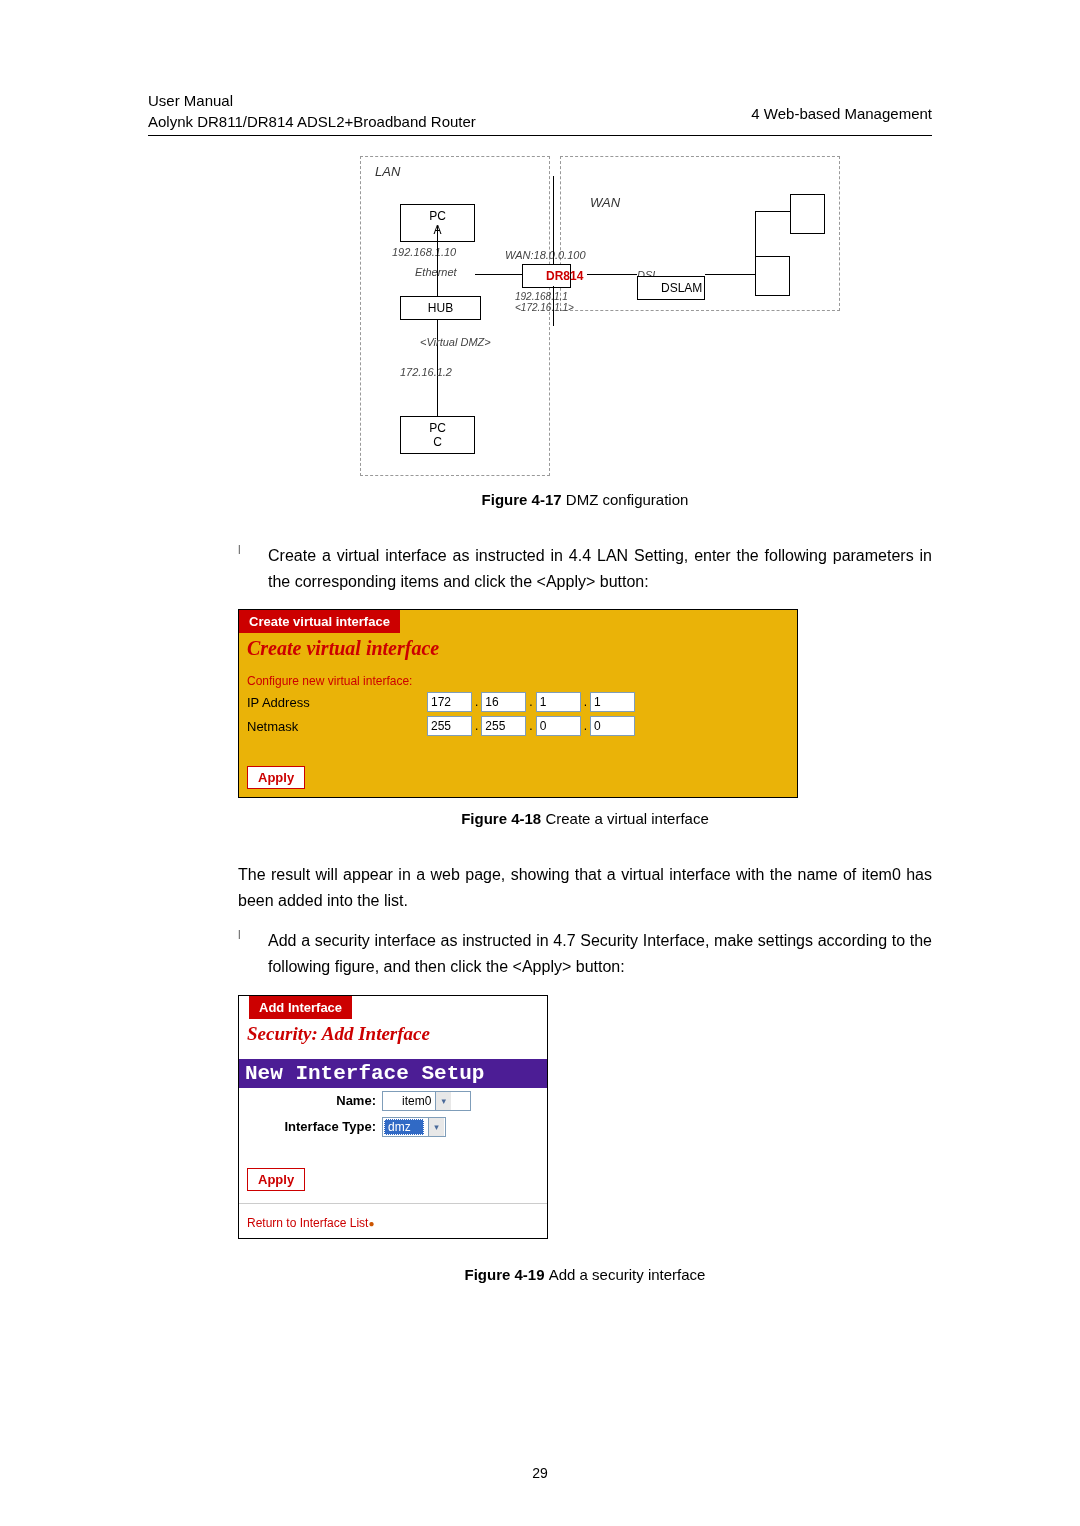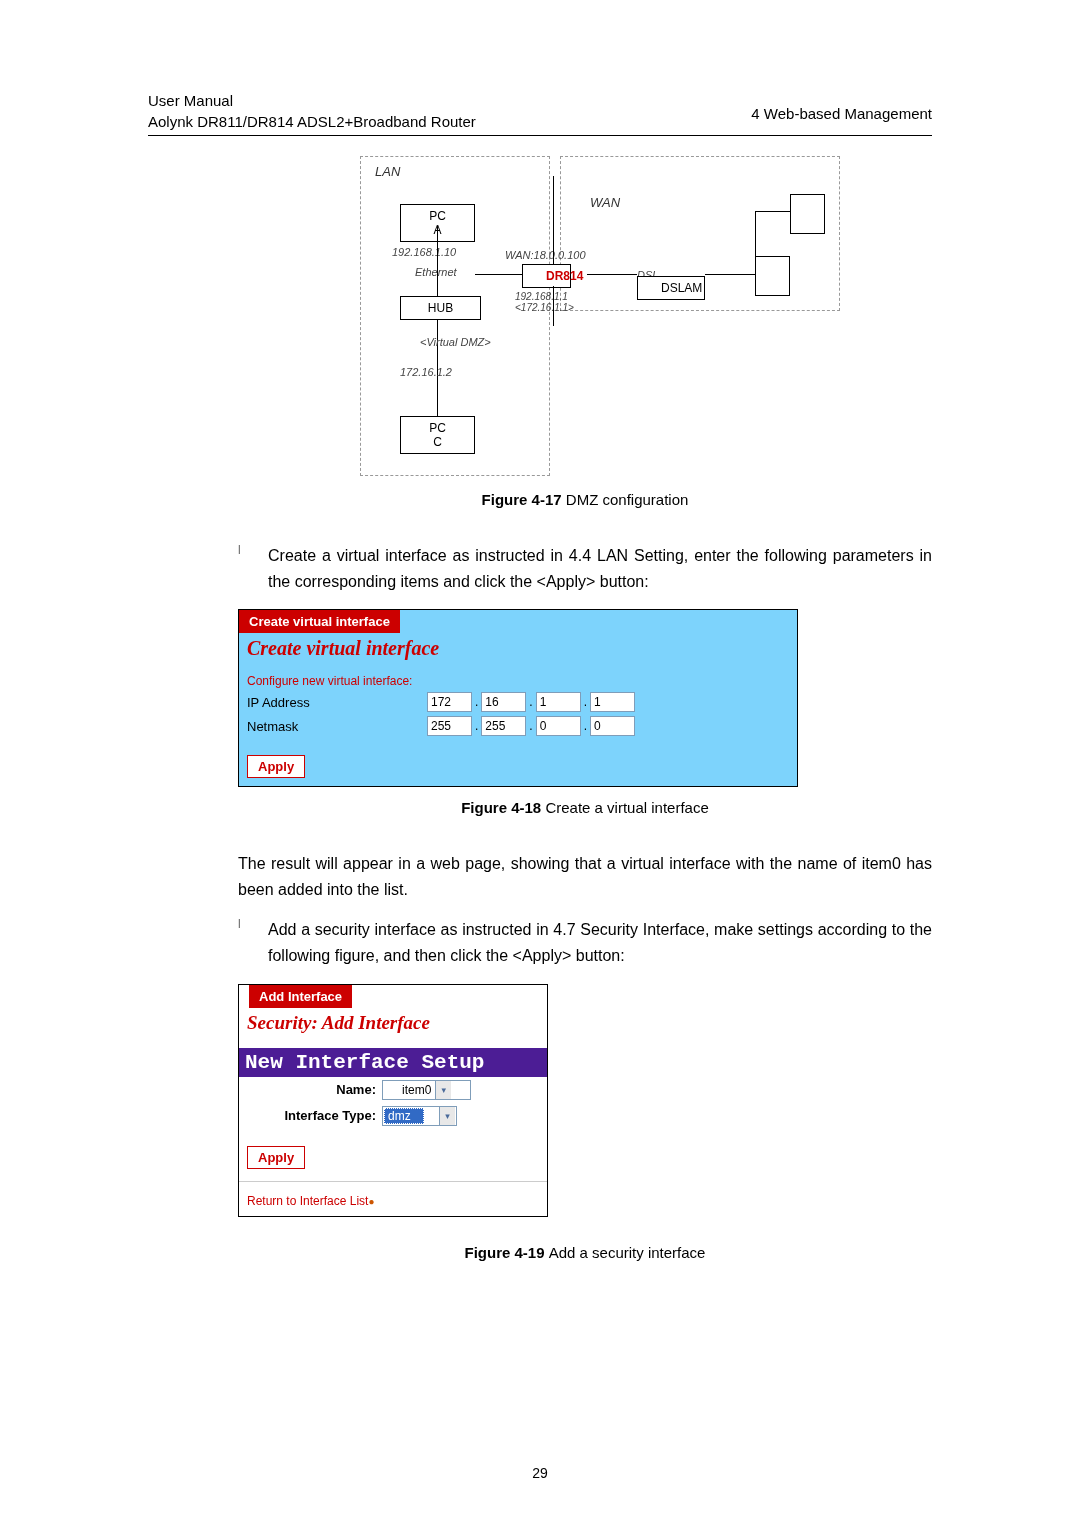--- a/index.html
+++ b/index.html
@@ -109,21 +109,21 @@
     }
     .body-text {
       font-size: 16px;
       line-height: 1.6;
       text-align: justify;
       color: #000;
       margin-bottom: 15px;
     }
     .screenshot-box {
       border: 1px solid #000;
-      background: #7dd3fc;
+      background: #eab308;
       margin-bottom: 12px;
     }
     .red-header {
       background: #cc0000;
       color: #fff;
       font-size: 13px;
       font-weight: bold;
       padding: 4px 10px;
       display: inline-block;
     }
@@ -165,21 +165,21 @@
       margin-left: -5px;
     }
     .apply-btn {
       display: inline-block;
       border: 1px solid #cc0000;
       color: #cc0000;
       background: #fff;
       font-size: 13px;
       font-weight: bold;
       padding: 3px 10px;
-      margin: 17px 8px 8px 8px;
+      margin: 28px 8px 8px 8px;
     }
     .screenshot-box-2 {
       border: 1px solid #000;
       background: #fff;
       width: 310px;
       margin-bottom: 12px;
     }
     .gray-banner {
       background: #4c1d95;
       color: #fff;
@@ -344,21 +344,21 @@
     <div class="gray-banner">New Interface Setup</div>
     <div class="form-row">
       <div class="form-label">Name:</div>
       <div class="dropdown">
         <span>item0</span>
         <span class="dropdown-arrow">▾</span>
       </div>
     </div>
     <div class="form-row">
       <div class="form-label">Interface Type:</div>
-      <div class="dropdown" style="padding:1px 1px;gap:11px;">
+      <div class="dropdown" style="padding:1px 1px;">
         <span class="dropdown-highlighted" style="width:40px;display:inline-block;">dmz</span>
         <span class="dropdown-arrow">▾</span>
       </div>
     </div>
     <div class="apply-btn">Apply</div>
     <div style="border-top:1px solid #ccc;margin:4px 0;"></div>
     <div class="return-link">
       <span>Return to Interface List</span><span class="return-bullet">●</span>
     </div>
   </div>

